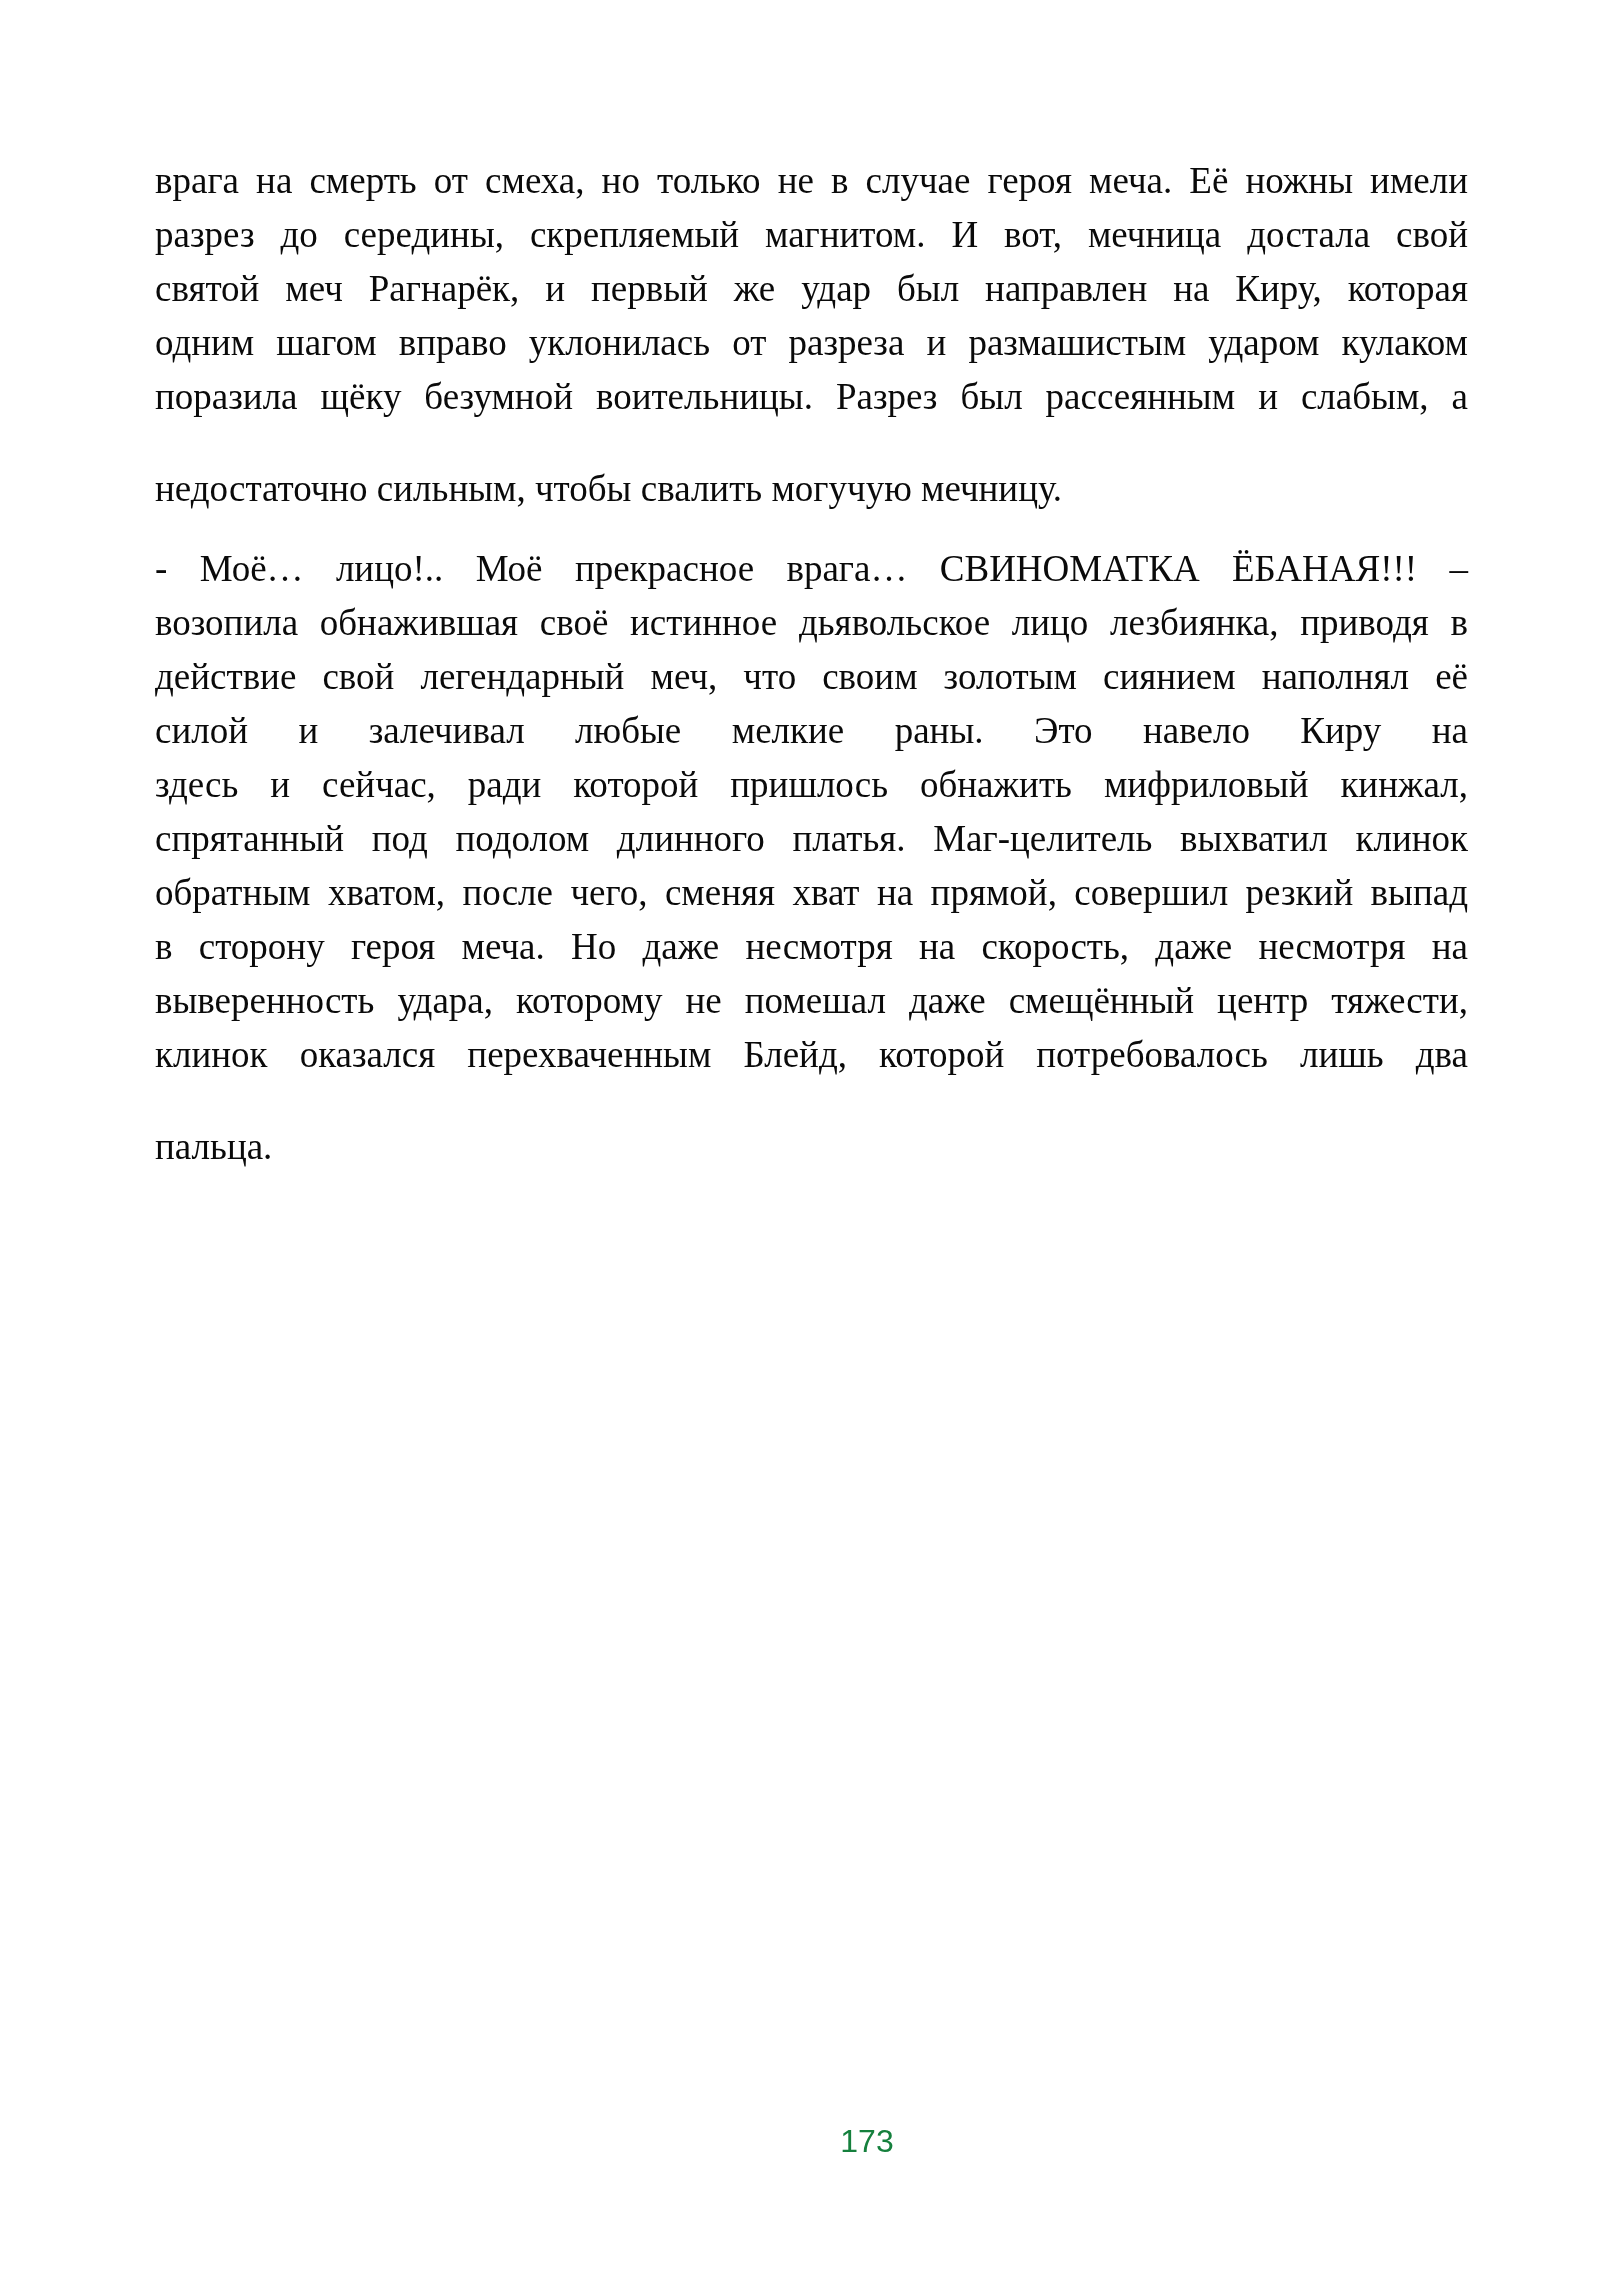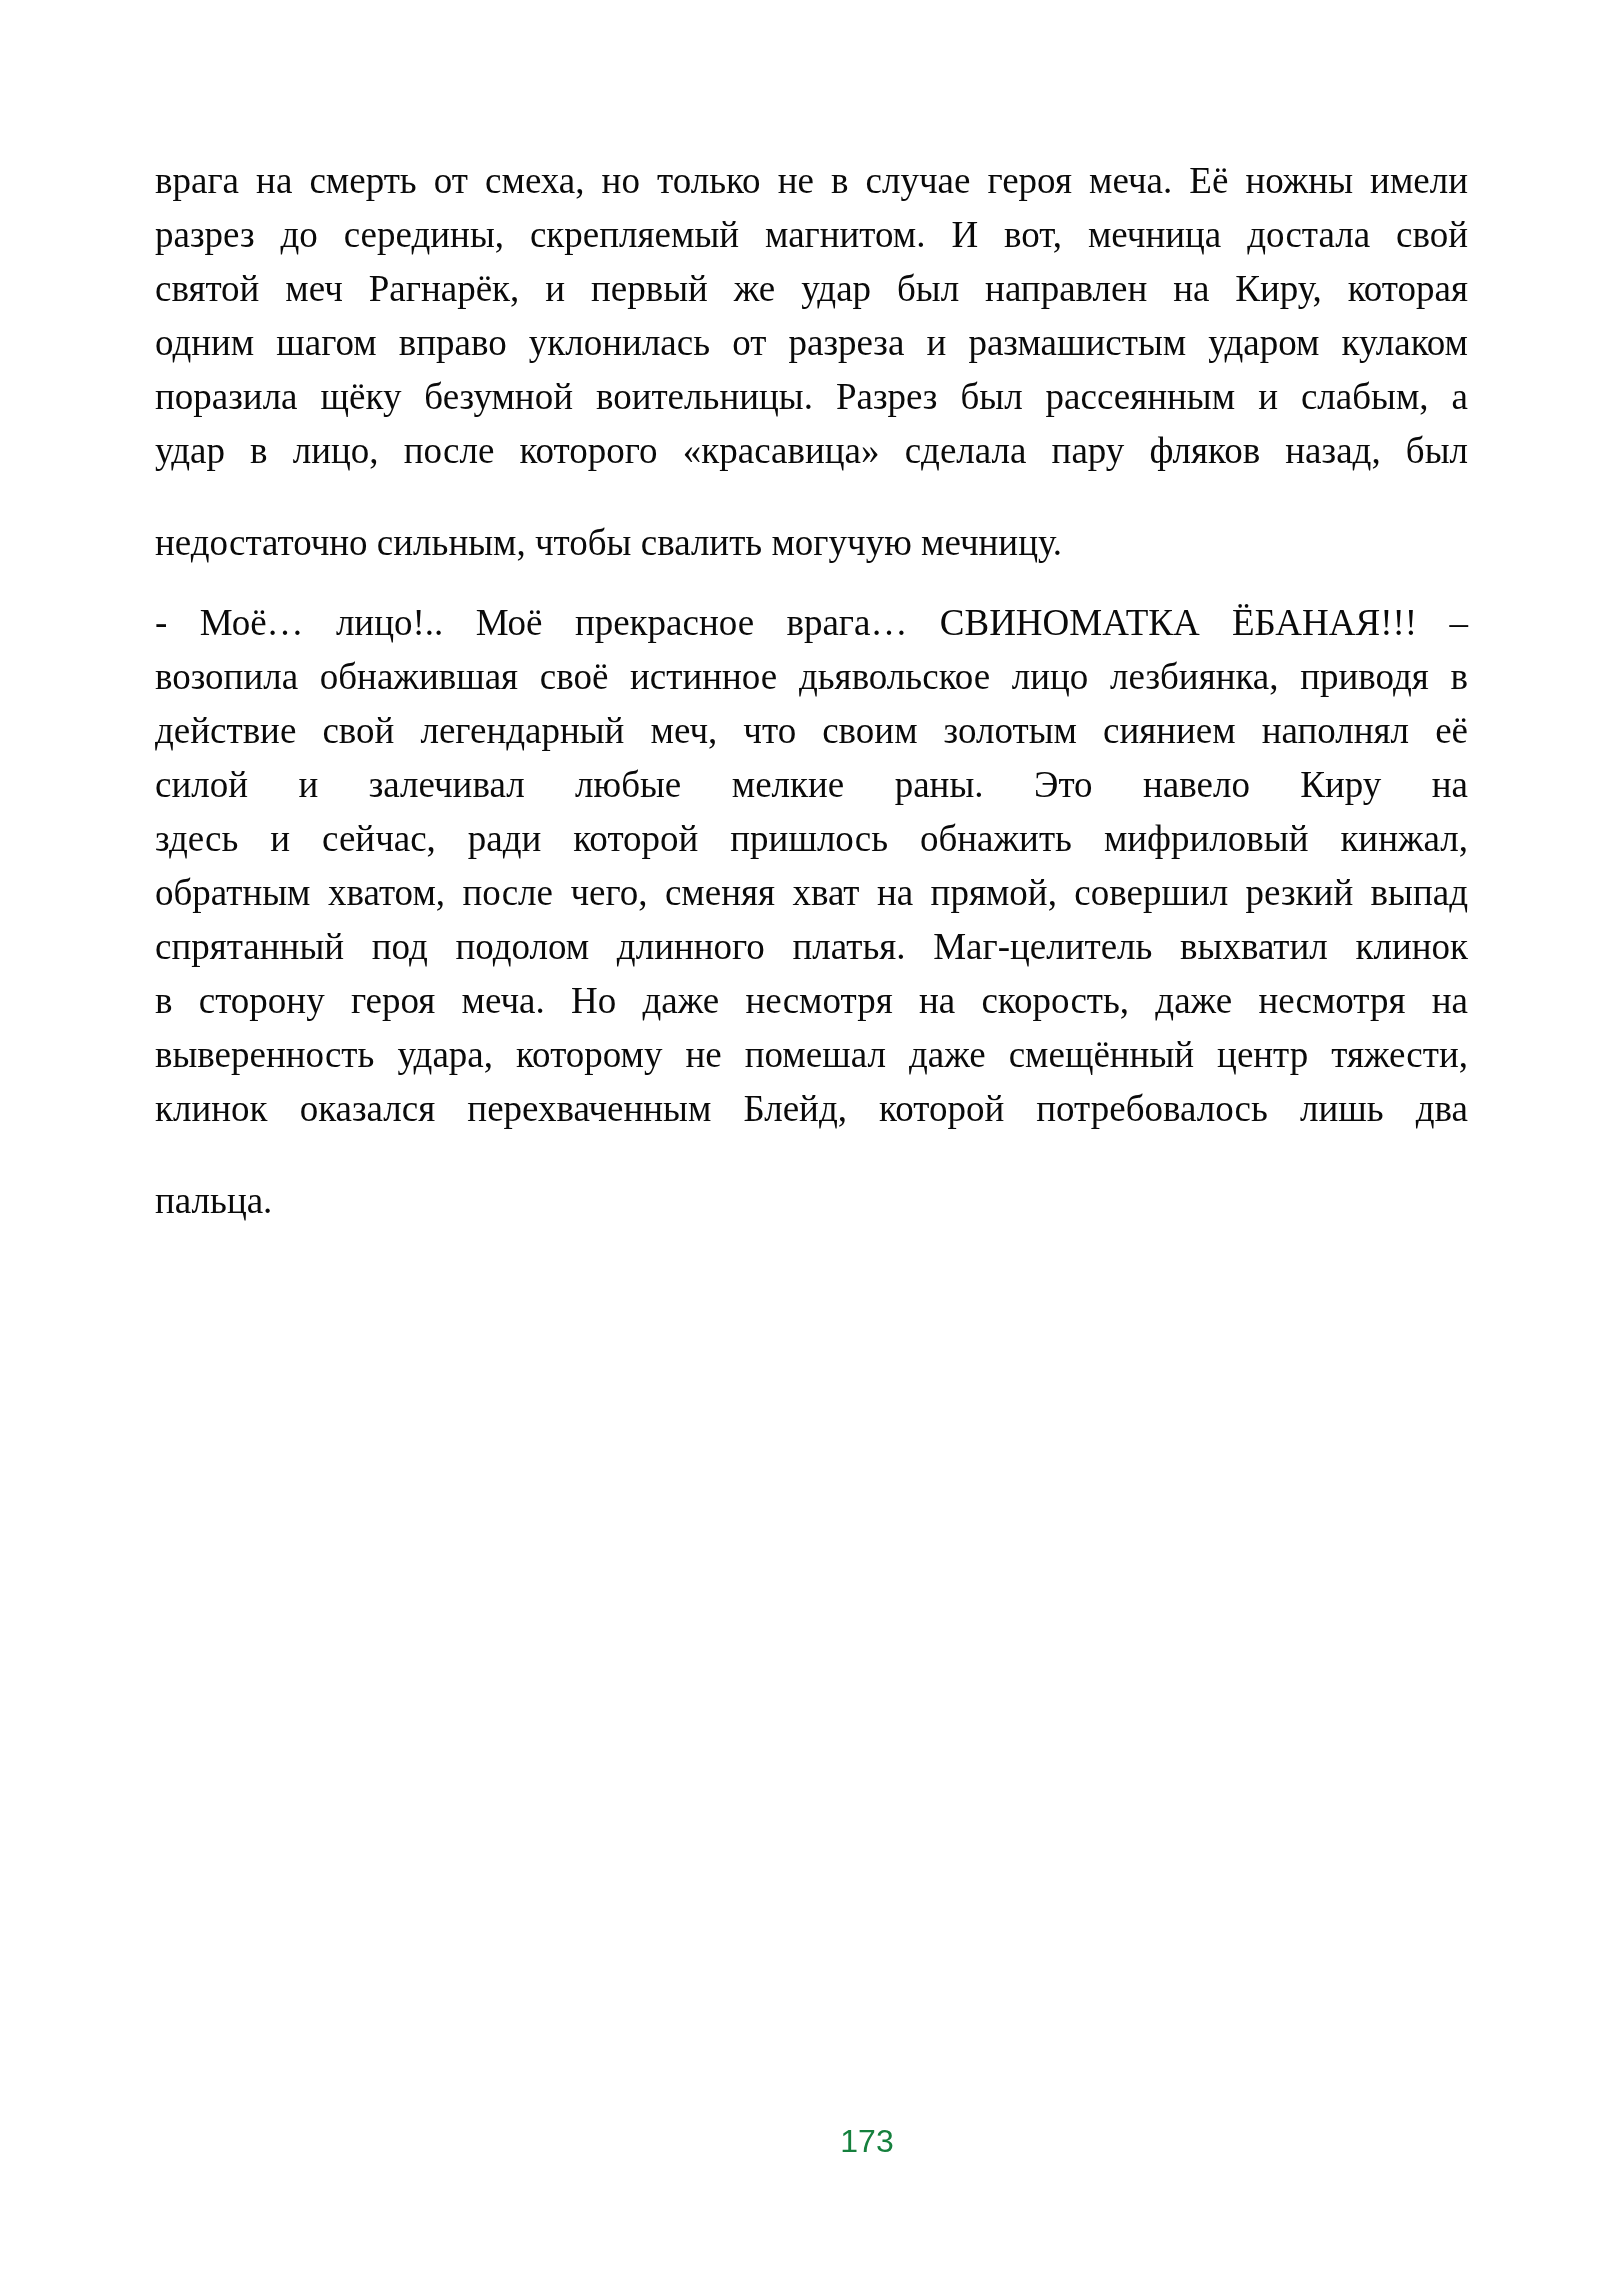--- a/index.html
+++ b/index.html
@@ -52,31 +52,30 @@
 <body>
 
 <div class="page">
   <div class="text-block" id="paragraphs">
       <div class="paragraph">
         <div class="line">врага на смерть от смеха, но только не в случае героя меча. Её ножны имели</div>
         <div class="line">разрез до середины, скрепляемый магнитом. И вот, мечница достала свой</div>
         <div class="line">святой меч Рагнарёк, и первый же удар был направлен на Киру, которая</div>
         <div class="line">одним шагом вправо уклонилась от разреза и размашистым ударом кулаком</div>
         <div class="line">поразила щёку безумной воительницы. Разрез был рассеянным и слабым, а</div>
-        <div class="line">удар в лицо, после которого «красавица» сделала пару фляков назад, был</div>
         <div class="line last">недостаточно сильным, чтобы свалить могучую мечницу.</div>
       </div>
       <div class="paragraph">
         <div class="line">- Моё… лицо!.. Моё прекрасное врага… СВИНОМАТКА ЁБАНАЯ!!! –</div>
         <div class="line">возопила обнажившая своё истинное дьявольское лицо лезбиянка, приводя в</div>
         <div class="line">действие свой легендарный меч, что своим золотым сиянием наполнял её</div>
         <div class="line">силой и залечивал любые мелкие раны. Это навело Киру на</div>
         <div class="line">здесь и сейчас, ради которой пришлось обнажить мифриловый кинжал,</div>
+        <div class="line">спрятанный под подолом длинного платья. Маг-целитель выхватил клинок</div>
         <div class="line">обратным хватом, после чего, сменяя хват на прямой, совершил резкий выпад</div>
-        <div class="line">спрятанный под подолом длинного платья. Маг-целитель выхватил клинок</div>
         <div class="line">в сторону героя меча. Но даже несмотря на скорость, даже несмотря на</div>
         <div class="line">выверенность удара, которому не помешал даже смещённый центр тяжести,</div>
         <div class="line">клинок оказался перехваченным Блейд, которой потребовалось лишь два</div>
         <div class="line last">пальца.</div>
       </div>
     </div>
   <div class="page-number">173</div>
 </div>
 
 

